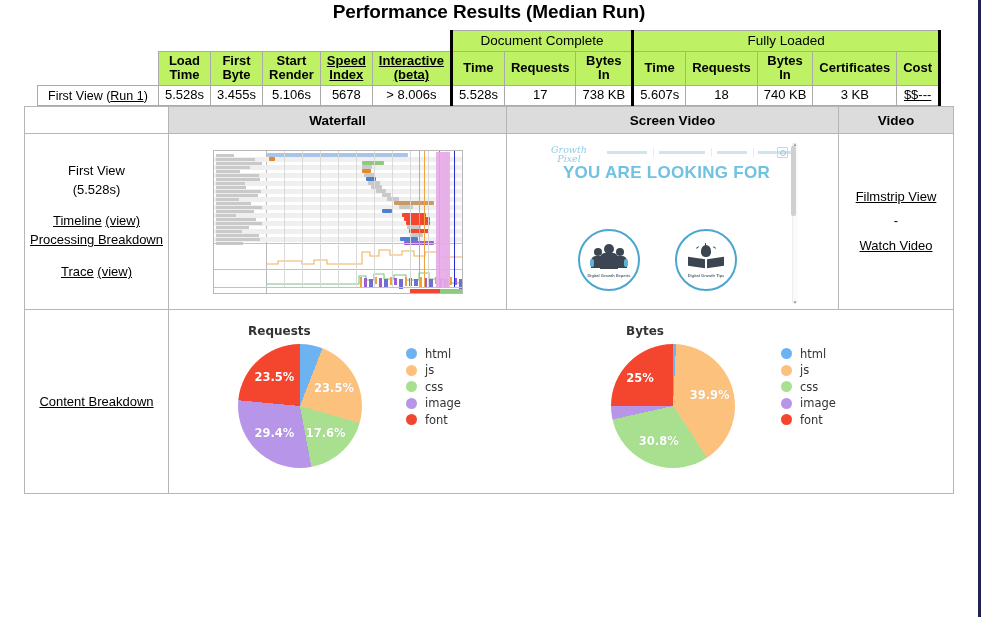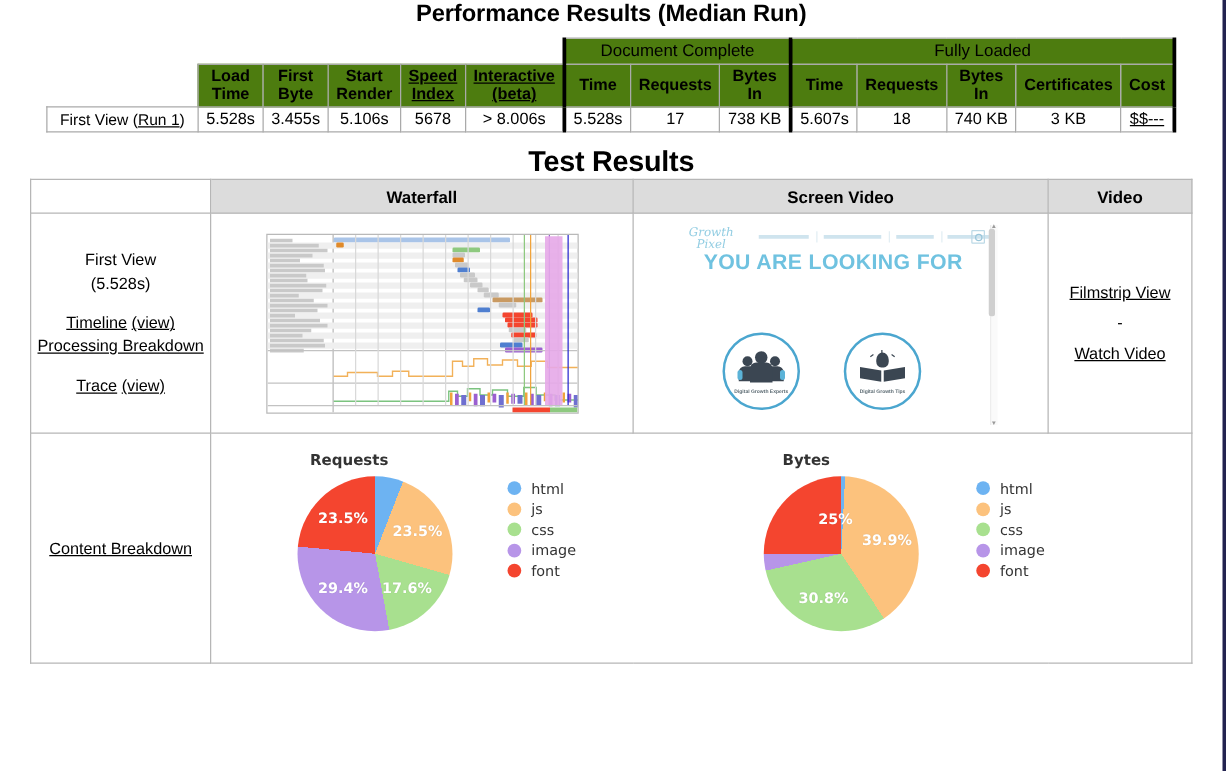--- a/index.html
+++ b/index.html
@@ -49,21 +49,21 @@
   }
   table.perf td, table.perf th {
     border: 1px solid #aaa;
     text-align: center;
     vertical-align: middle;
     padding: 2px 6px;
     font-weight: normal;
     line-height: 1.15;
   }
   table.perf th {
-    background: #4d7c0f;
+    background: #bef264;
     font-weight: bold;
     font-size: 13px;
   }
   table.perf th.grouphdr { font-weight: normal; font-size: 13.5px; }
   table.perf td.noborder, table.perf th.noborder {
     border: none; background: #fff;
   }
   .thick-l { border-left: 3px solid #000 !important; }
   .thick-r { border-right: 3px solid #000 !important; }
   .rowlabel { font-size: 12.5px; width: 108px; line-height: 1.3; }
@@ -321,21 +321,20 @@
         <td class="thick-l">5.607s</td>
         <td>18</td>
         <td>740 KB</td>
         <td>3 KB</td>
         <td class="thick-r"><span class="link">$$---</span></td>
       </tr>
     </tbody>
       </table>
   </div>
 
-  <div class="section-title">Test Results</div>
 
   <table class="results">
     <tbody>
         <tr>
       <td class="blankcorner col-label"></td>
       <th class="col-waterfall">Waterfall</th>
       <th class="col-screenshot">Screen Video</th>
       <th class="col-video">Video</th>
     </tr>
     <tr>
@@ -593,21 +592,21 @@
                 <div class="legend-row">
                   <span class="legend-dot" style="background: rgb(244, 69, 47);"></span>
                   <span>font</span>
                 </div>
               </div>
 
           <div class="pie-title" style="left:453px;top:10px">Bytes</div>
           <div class="pie" id="pie-bytes" style="left: 438px; top: 30px; background: conic-gradient(rgb(109, 179, 242) 0deg, rgb(109, 179, 242) 2.88deg, rgb(252, 194, 125) 2.88deg, rgb(252, 194, 125) 146.52deg, rgb(168, 224, 143) 146.52deg, rgb(168, 224, 143) 257.4deg, rgb(183, 149, 232) 257.4deg, rgb(183, 149, 232) 270deg, rgb(244, 69, 47) 270deg, rgb(244, 69, 47) 360deg);"></div>
           <div class="pie-lbl" id="by-lbl-1" style="left: 516.653px; top: 73.9728px; width: 40px; text-align: center;">39.9%</div>
           <div class="pie-lbl" id="by-lbl-2" style="left: 465.79px; top: 119.243px; width: 40px; text-align: center;">30.8%</div>
-          <div class="pie-lbl" id="by-lbl-4" style="left: 453.13px; top: 57.1299px; width: 40px; text-align: right; margin-left: 16px;">25%</div>
+          <div class="pie-lbl" id="by-lbl-4" style="left: 453.13px; top: 57.1299px; width: 40px; text-align: left;">25%</div>
           <div class="legend" id="legend-bytes" style="left:608px;top:31px">
                 <div class="legend-row">
                   <span class="legend-dot" style="background: rgb(109, 179, 242);"></span>
                   <span>html</span>
                 </div>
                 <div class="legend-row">
                   <span class="legend-dot" style="background: rgb(252, 194, 125);"></span>
                   <span>js</span>
                 </div>
                 <div class="legend-row">

